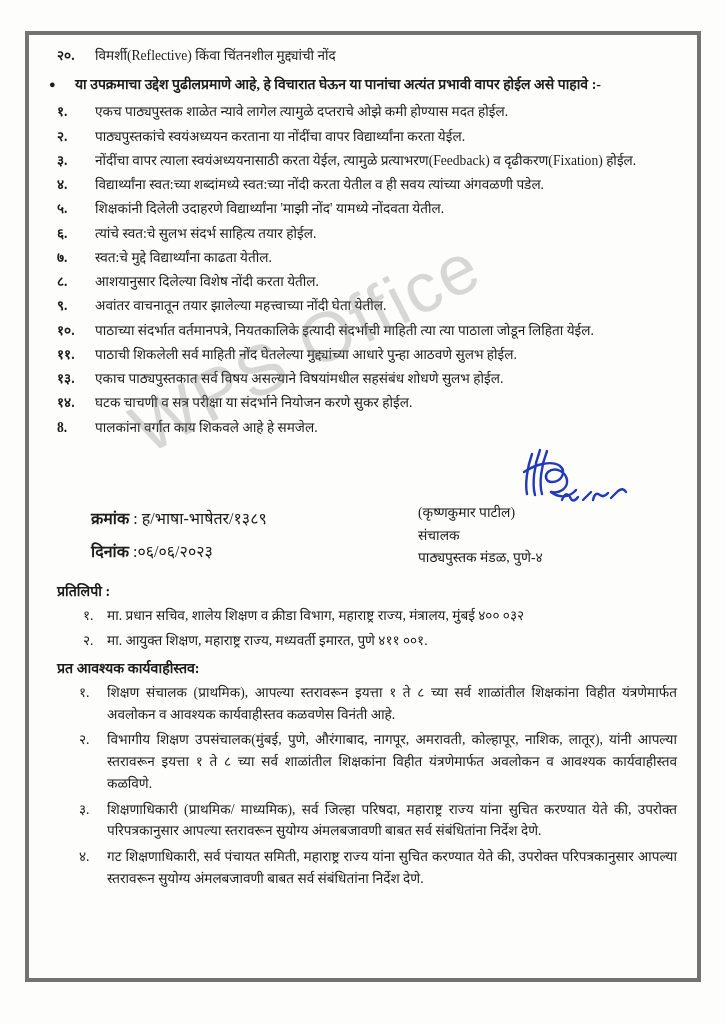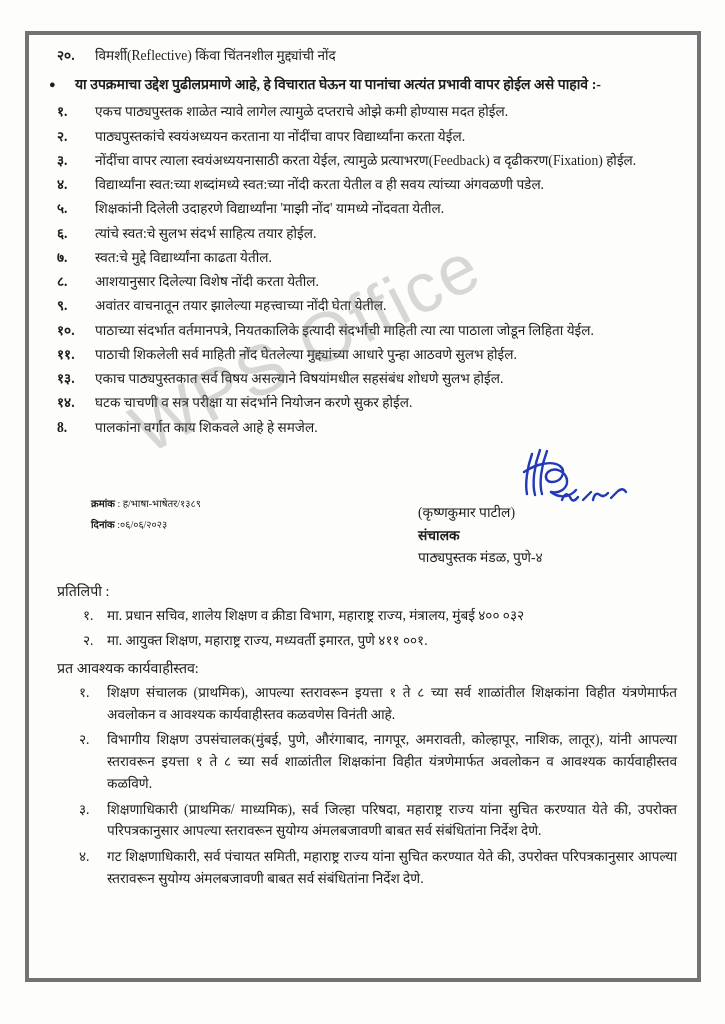--- a/index.html
+++ b/index.html
@@ -60,40 +60,40 @@
   }
   .benefits .row { margin-bottom: 2.5px; }
   .sig-area {
     position: relative;
     height: 131px;
     margin-top: 6px;
   }
   .ref-block {
     position: absolute;
     left: 34px;
-    top: 50px;
-    font-size: 10px;
+    top: 59px;
+    font-size: 16px;
     line-height: 2.05;
   }
   .ref-block .lbl { font-weight: bold; }
   .sig-block {
     position: absolute;
     right: 16px;
     top: 0;
     width: 245px;
     font-size: 13.8px;
     line-height: 1.62;
   }
   .sig-scribble {
     display: block;
     margin: 0 auto -4px 92px;
   }
-  .sig-title { font-weight: bold; }
+  .sig-title { font-weight: normal; }
   .section-heading {
-    font-weight: normal;
+    font-weight: bold;
     font-size: 14.2px;
     margin: 6px 0 5px 0;
   }
   .copies .row .num { flex: 0 0 24px; margin-left: 26px; font-weight: 400; }
   .copies .row { margin-bottom: 3px; }
   .action .row .num { flex: 0 0 28px; margin-left: 22px; font-weight: 400; }
   .action .row { margin-bottom: 4px; }
   .action .row .txt { text-align: justify; padding-right: 2px; }
   .watermark {
     position: absolute;

